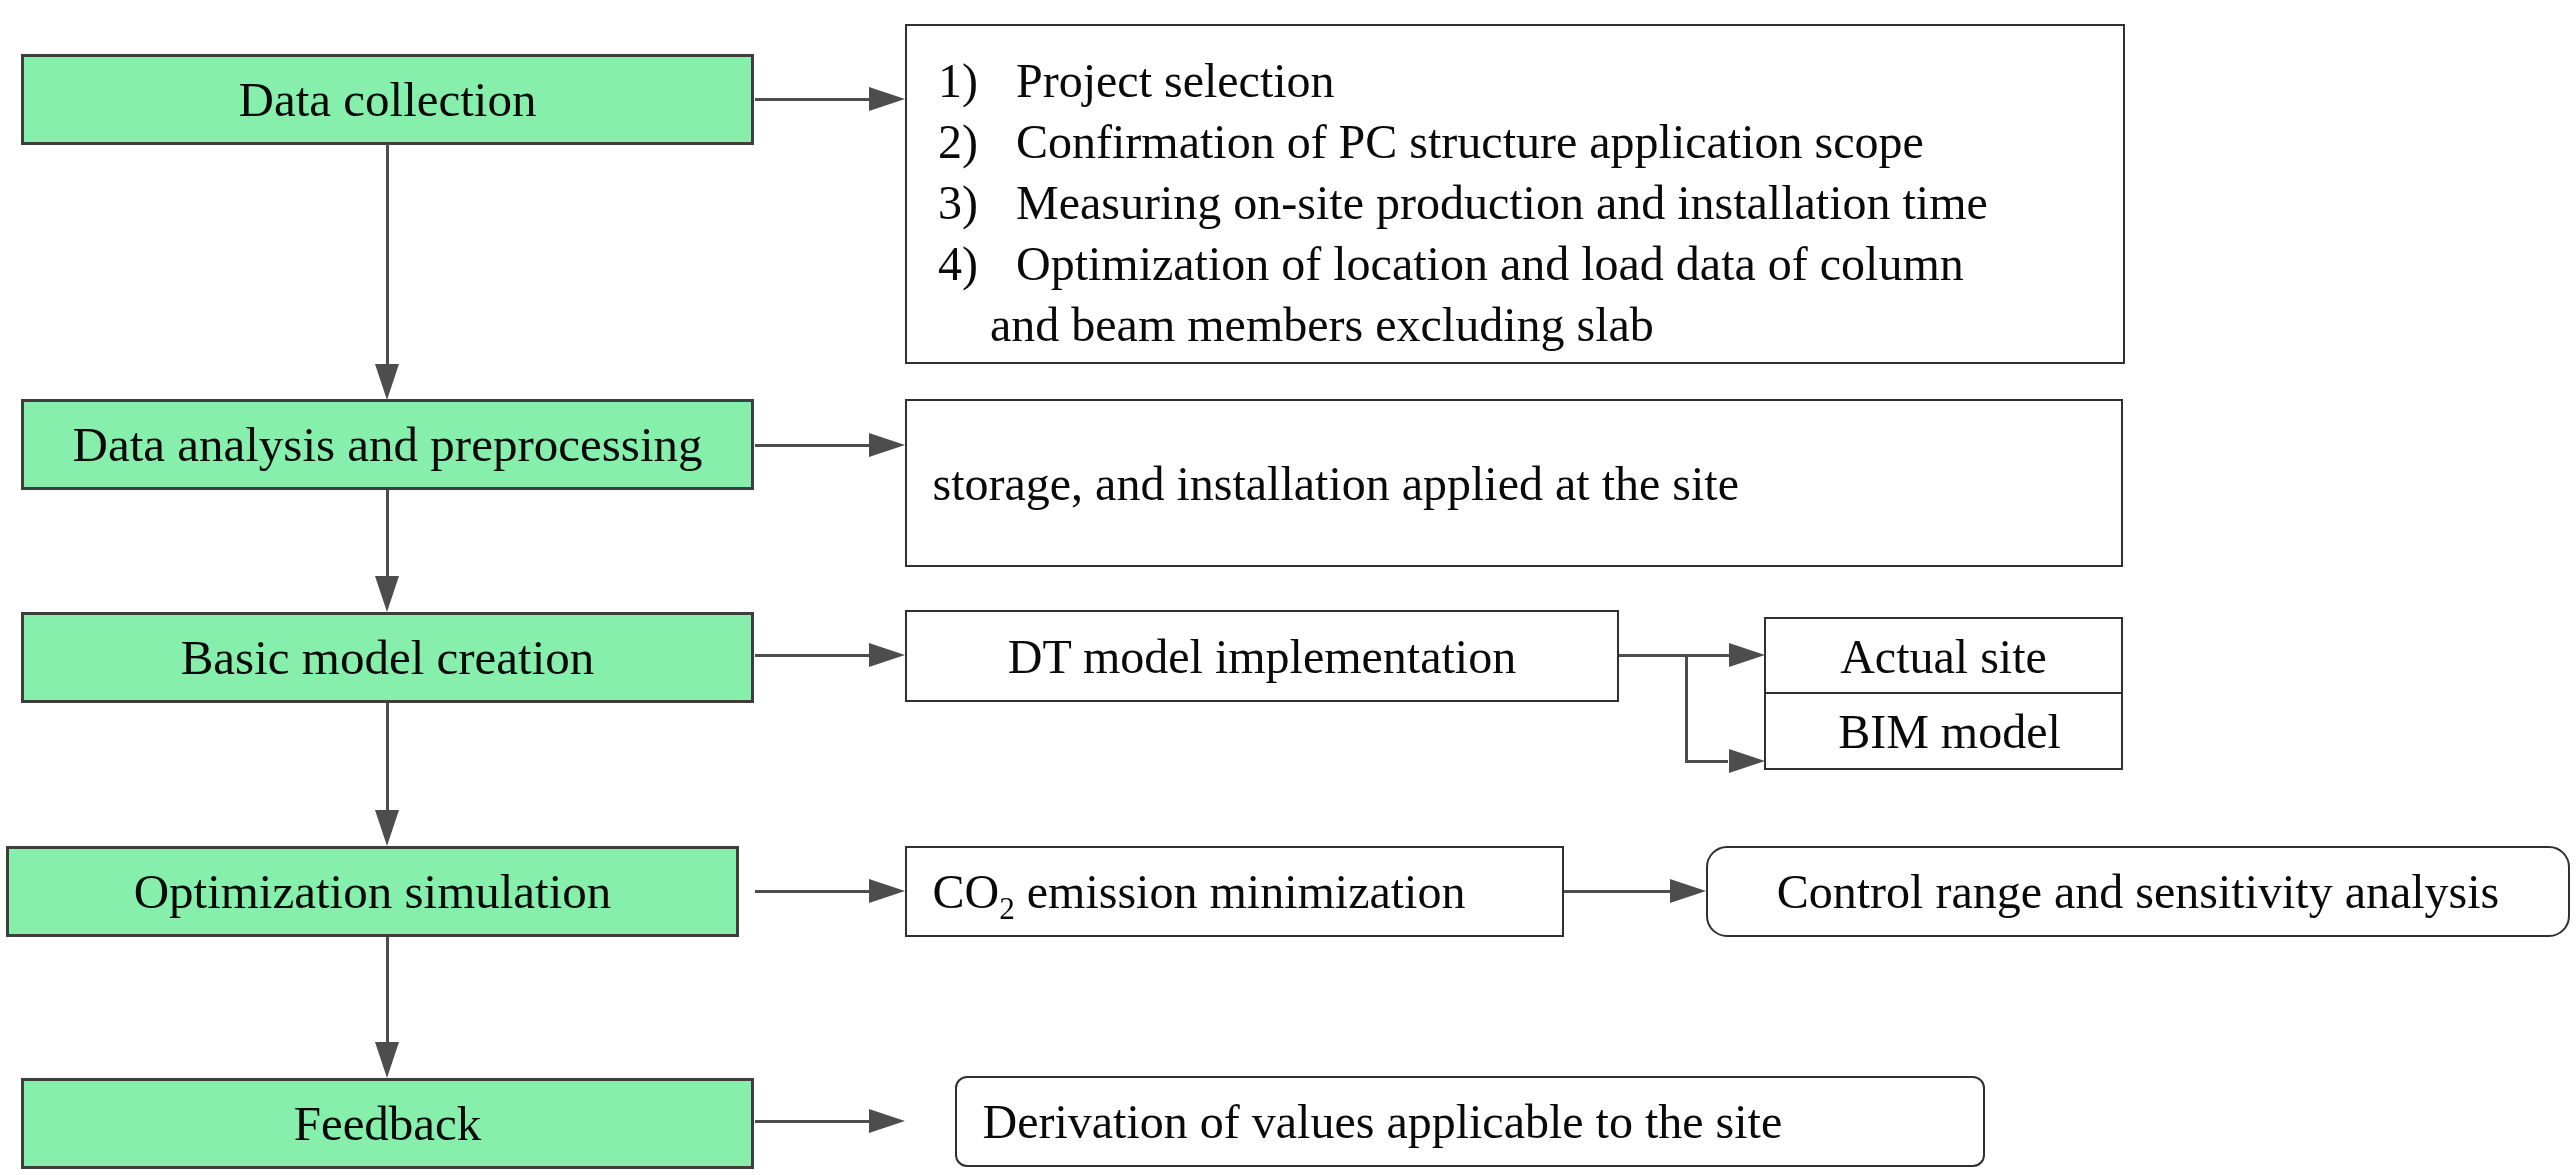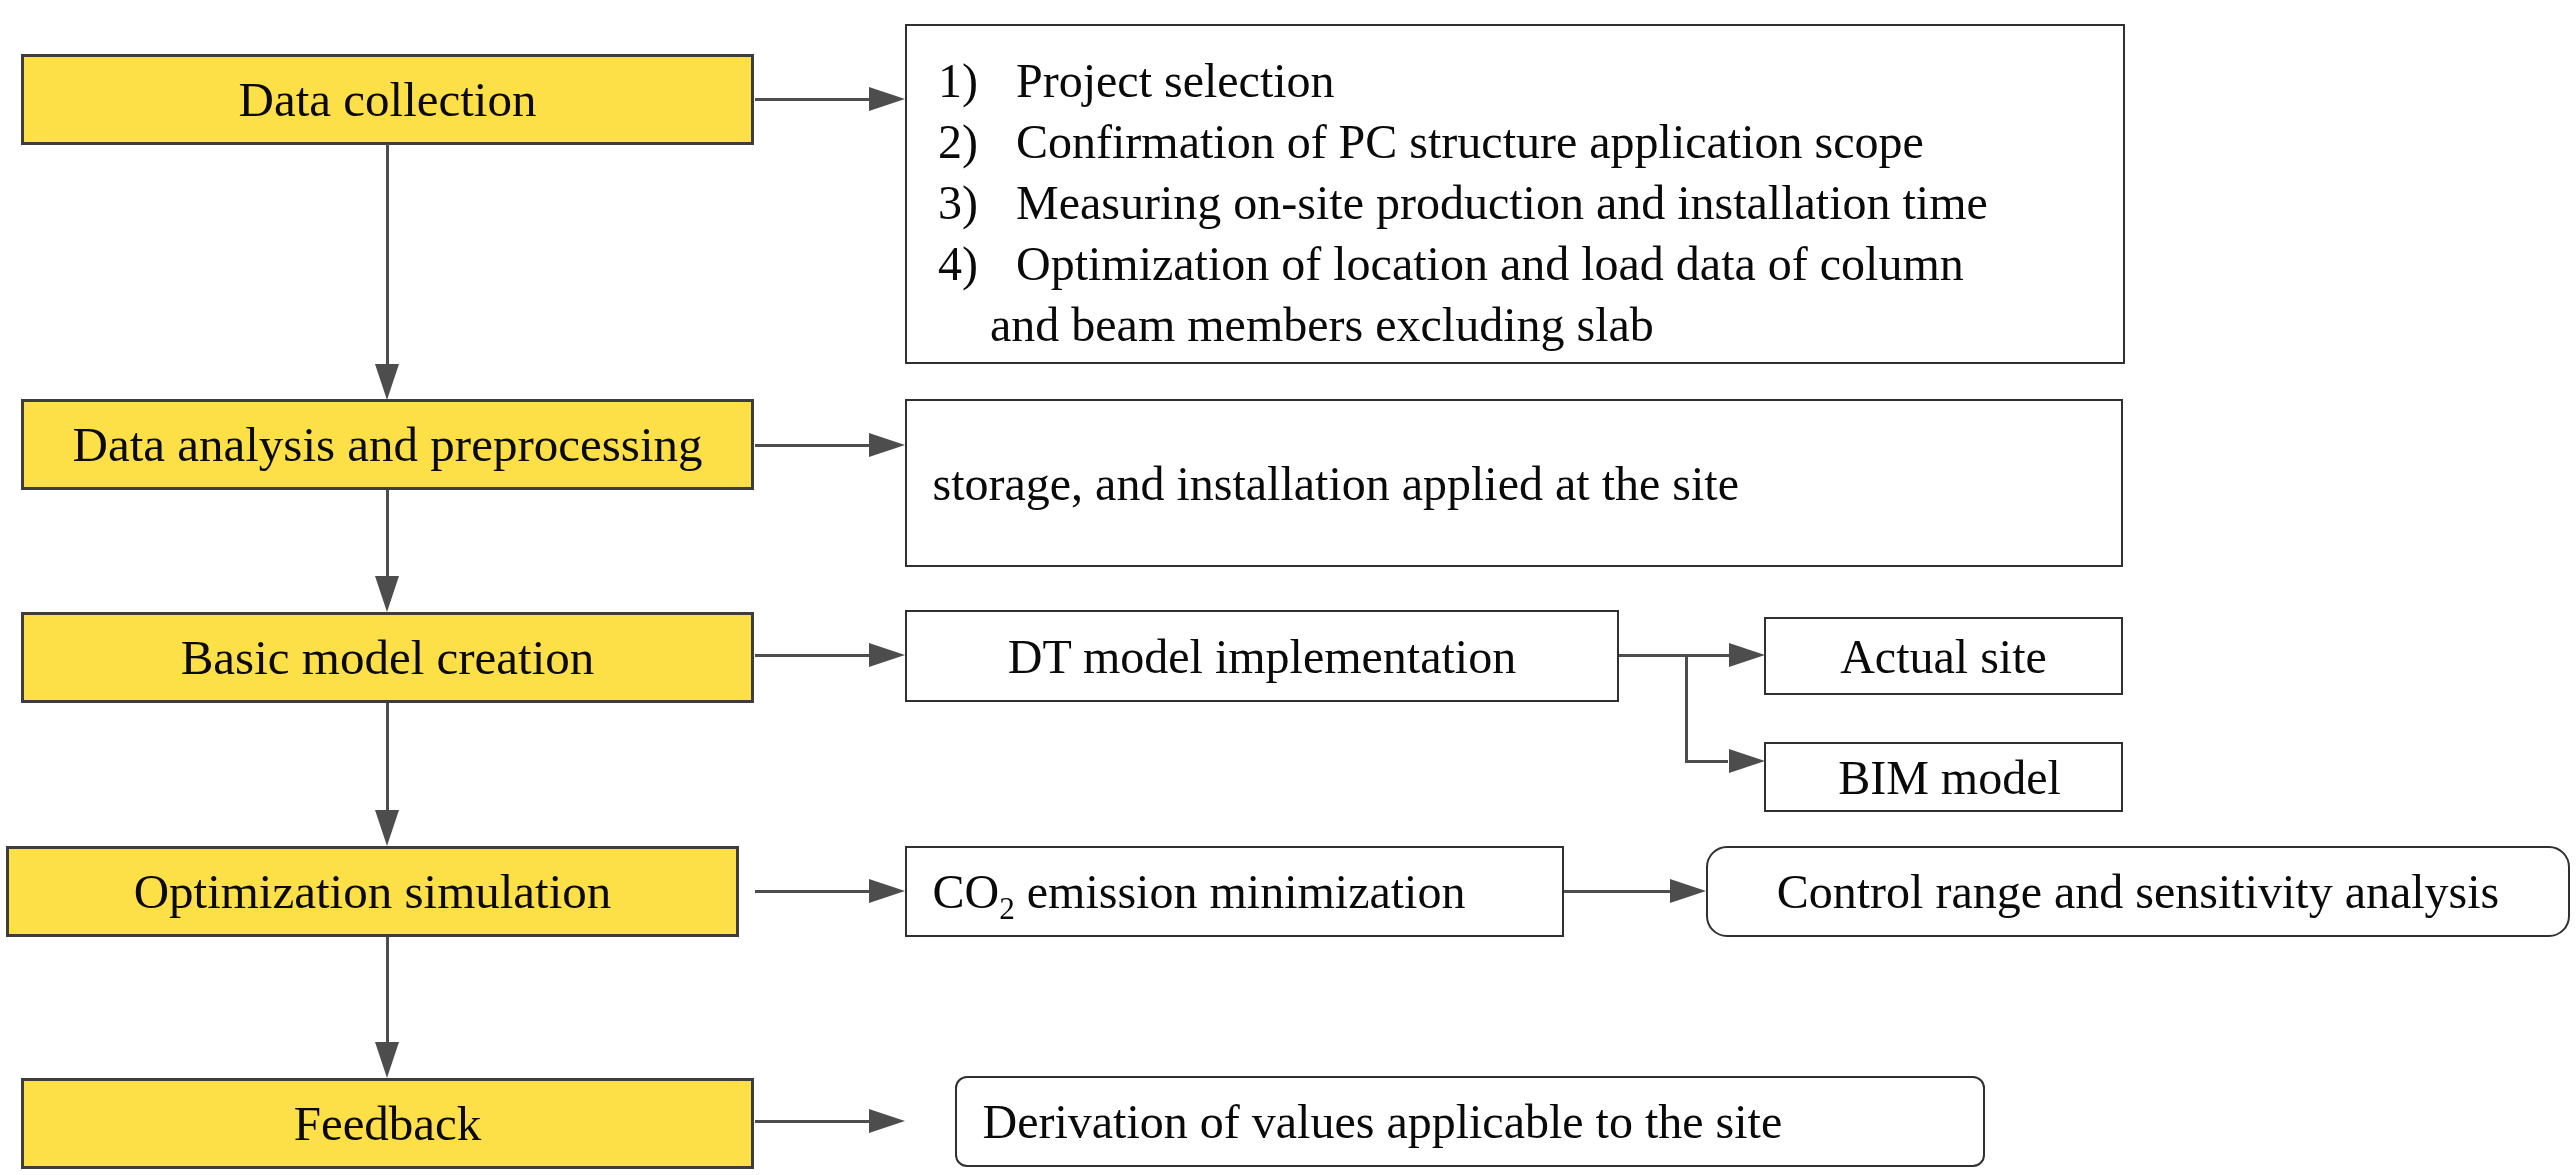--- a/index.html
+++ b/index.html
@@ -7,21 +7,21 @@
     position:relative;
     width:2576px;height:1175px;
     background:#ffffff;
     font-family:"Liberation Serif","DejaVu Serif",serif;
     color:#0a0a0a;
     overflow:hidden;
   }
   
   .gbox{
     position:absolute;
-    background:#fde047;
+    background:#86efac;
     border:3.4px solid #3d3d3d;
     box-sizing:border-box;
     display:flex;align-items:center;justify-content:center;
     font-size:49px;
     white-space:nowrap;
   }
   
   .wbox{
     position:absolute;
     background:#ffffff;
@@ -126,21 +126,21 @@
   <div class="hline" style="left:1619px;top:654px;width:110px;"></div>
   <div class="arr-r" style="left:1729px;top:643px;"></div>
   <div class="vline" style="left:1685px;top:654px;height:109px;"></div>
   <div class="hline" style="left:1685px;top:760px;width:43px;"></div>
   <div class="arr-r" style="left:1729px;top:749px;"></div>
 
   <div class="wbox center" style="left:1764px;top:617px;width:359px;height:78px;">
     <span>Actual site</span>
   </div>
 
-  <div class="wbox center" style="left:1764px;top:742px;width:359px;height:70px;padding-left:12px;">
+  <div class="wbox center" style="left:1764px;top:692px;width:359px;height:78px;padding-left:12px;">
     <span>BIM model</span>
   </div>
 
   <div class="hline" style="left:755px;top:890px;width:116px;"></div>
   <div class="arr-r" style="left:869px;top:879px;"></div>
 
   <div class="wbox leftpad" style="left:905px;top:846px;width:659px;height:91px;">
     <div class="line"><span>CO</span><sub class="co2">2</sub><span> emission minimization</span></div>
   </div>
 

